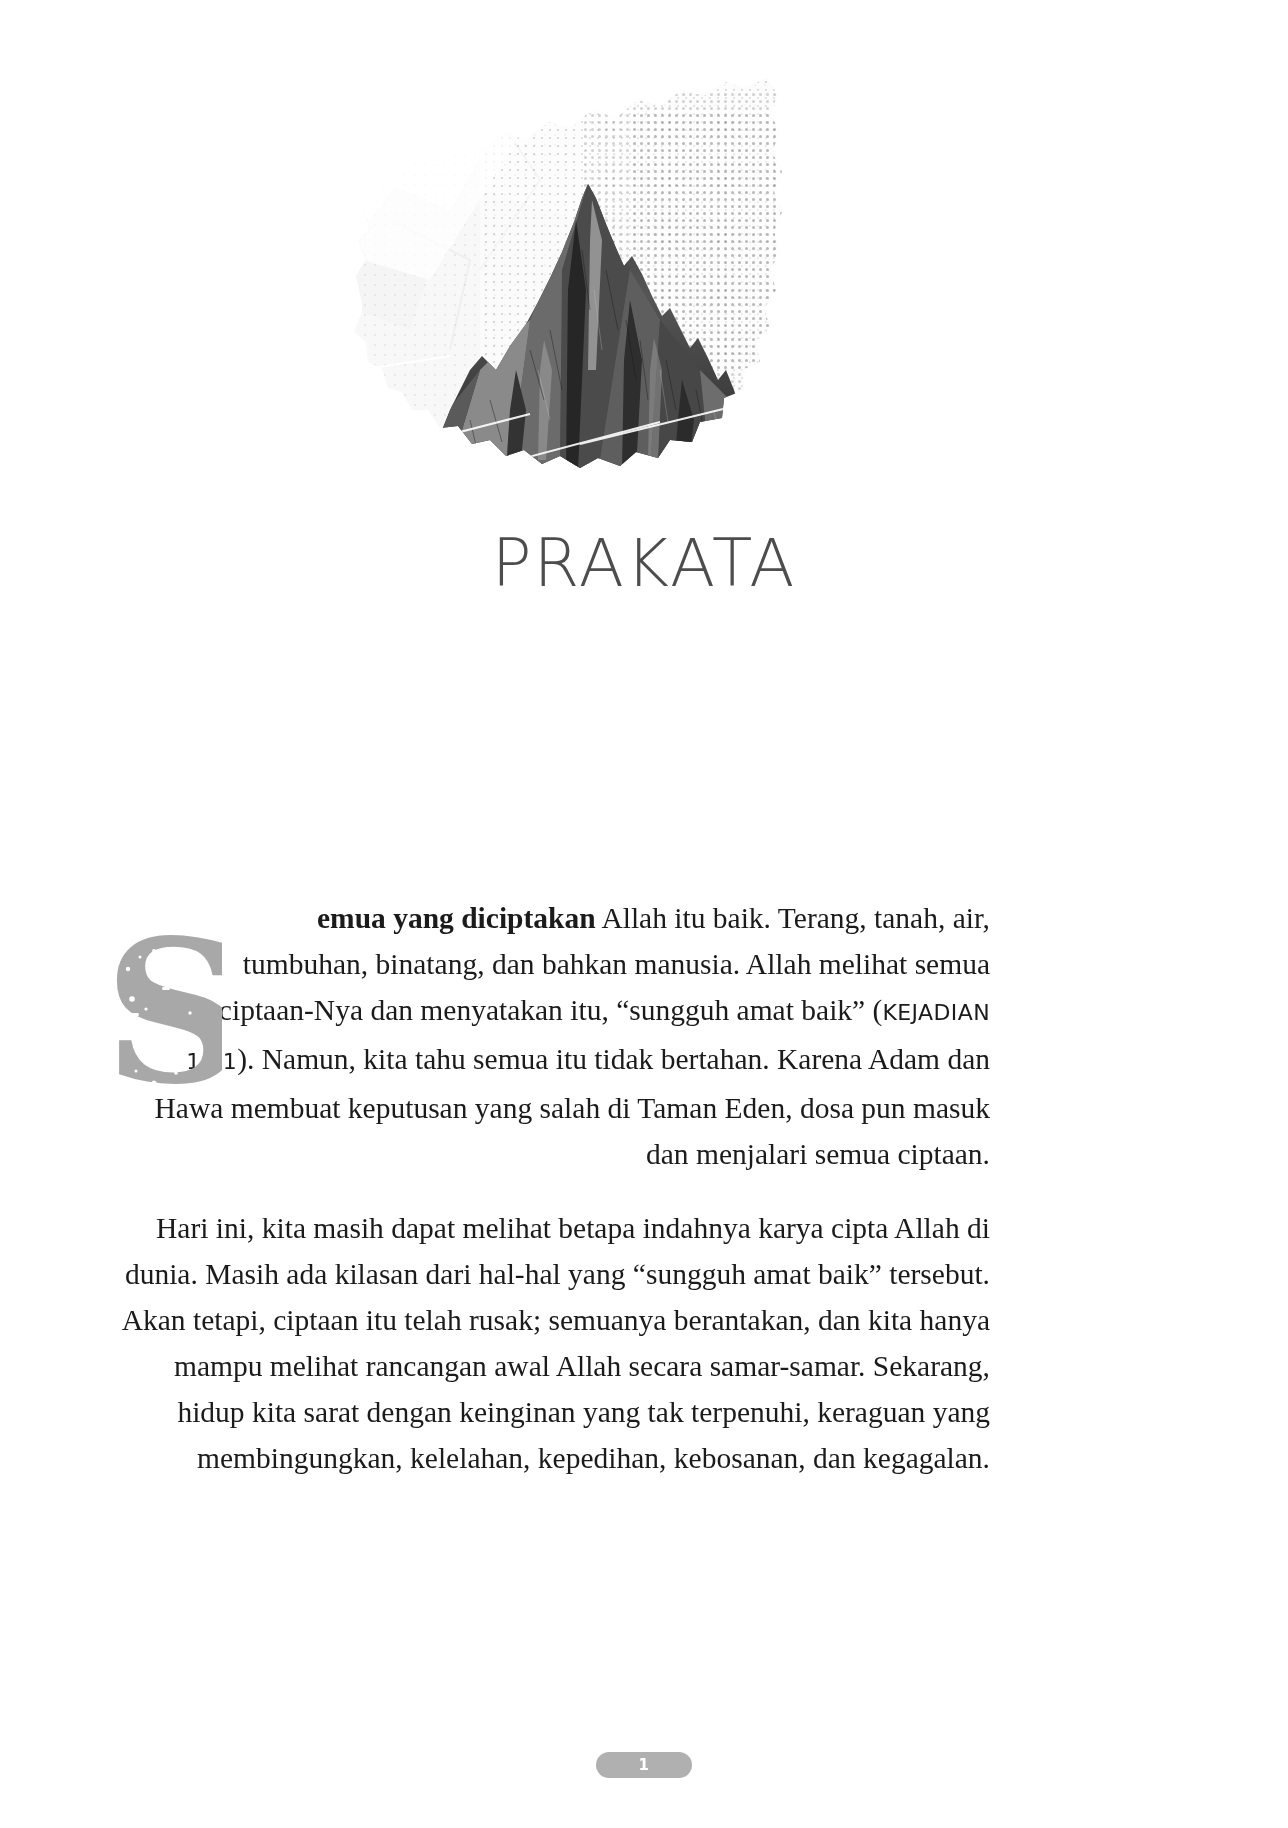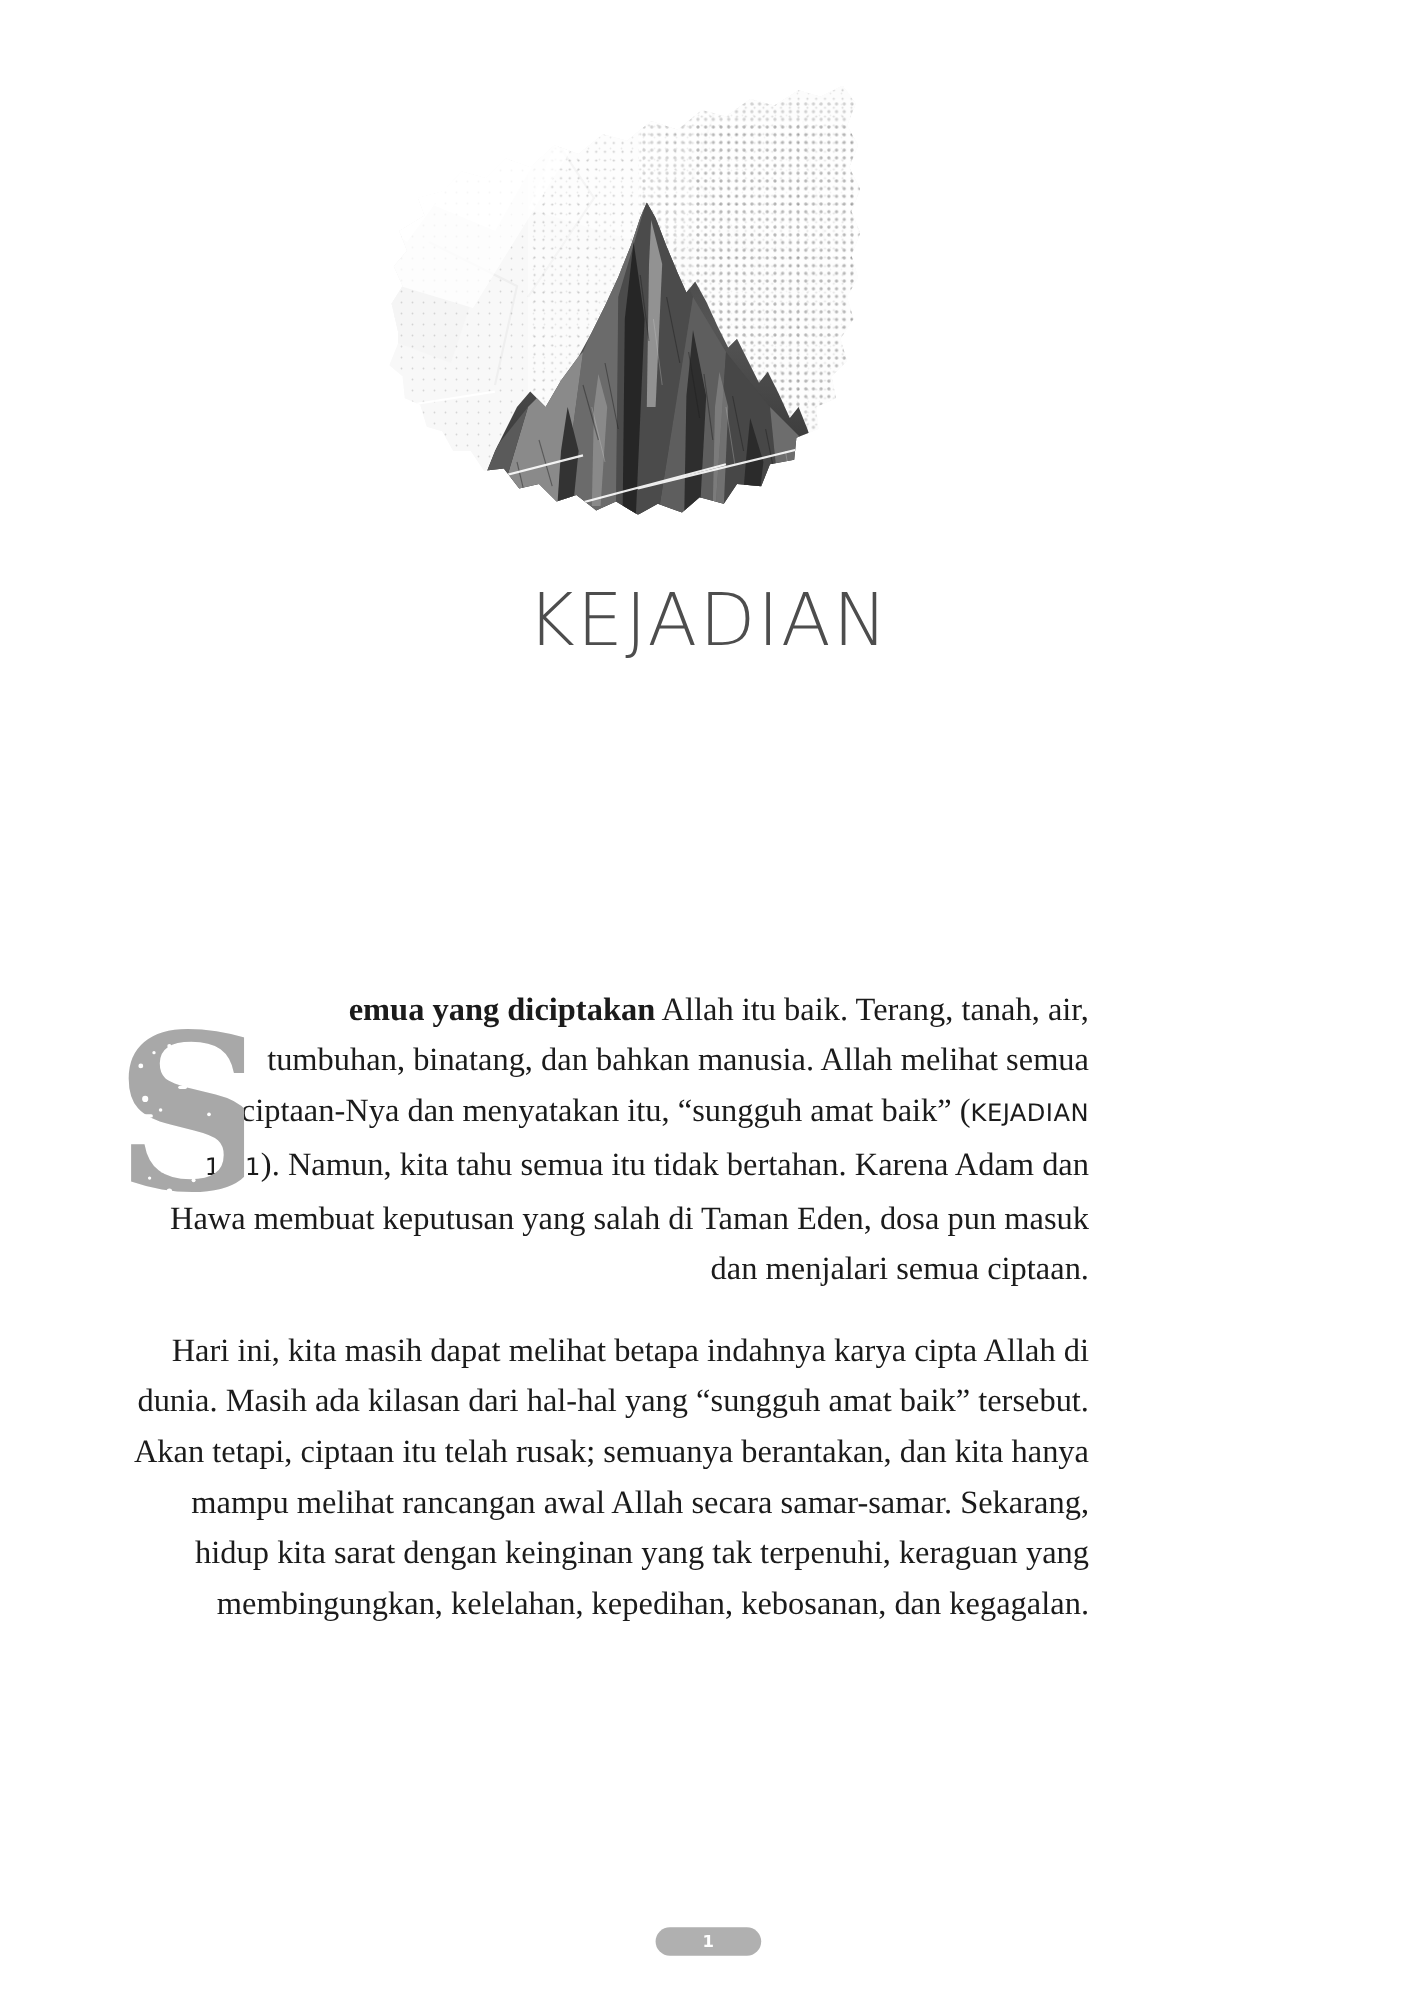--- a/index.html
+++ b/index.html
@@ -240,21 +240,21 @@
         <g stroke="#ffffff" stroke-width="2" opacity="0.9">
           <path d="M 60,380 L 200,344"></path>
           <path d="M 150,400 L 330,352"></path>
           <path d="M 250,374 L 430,330"></path>
           <path d="M 30,300 L 120,286"></path>
         </g>
       </g>
     </svg>
   </div>
 
-  <h1 class="chapter-title">KEJADIAN</h1>
+  <h1 class="chapter-title">PRAKATA</h1>
 
   <div class="body-col">
 
     <div class="dropcap">
       <svg viewBox="0 0 120 200" aria-hidden="true">
         <defs>
           <mask id="grunge">
             <rect x="0" y="0" width="120" height="200" fill="#ffffff"></rect>
             <g fill="#000000">
               <circle cx="26" cy="56" r="2.2"></circle>

